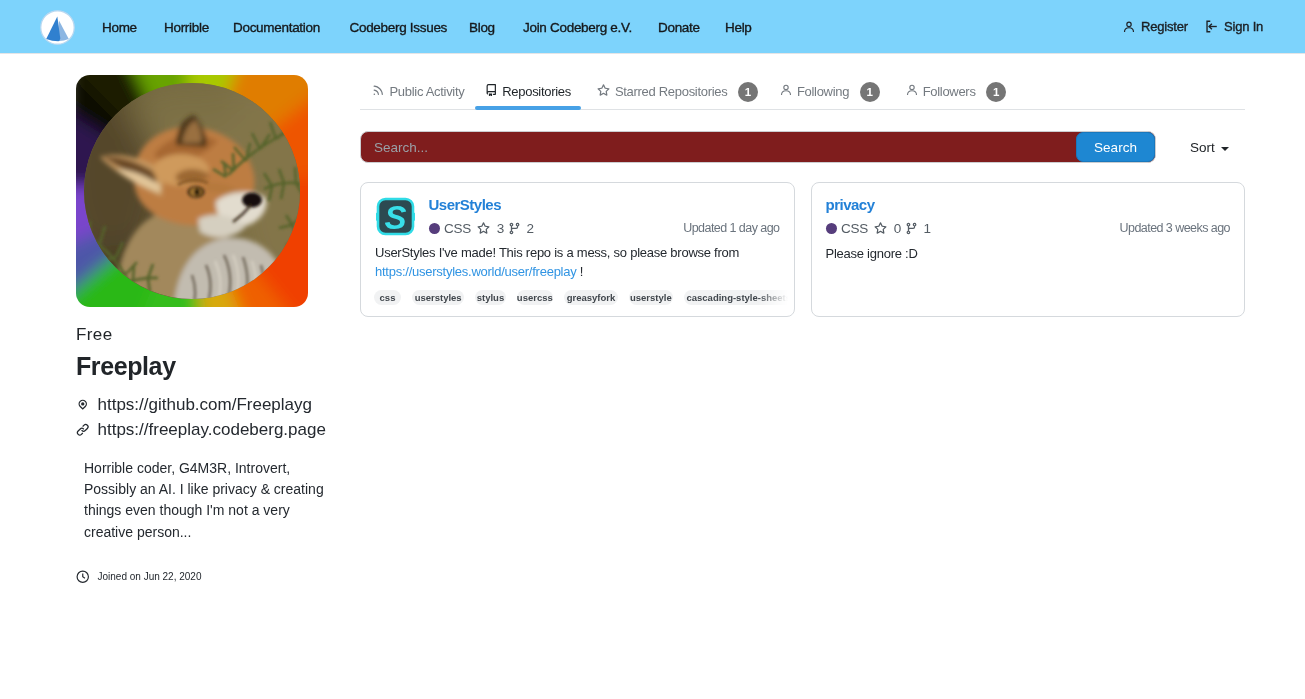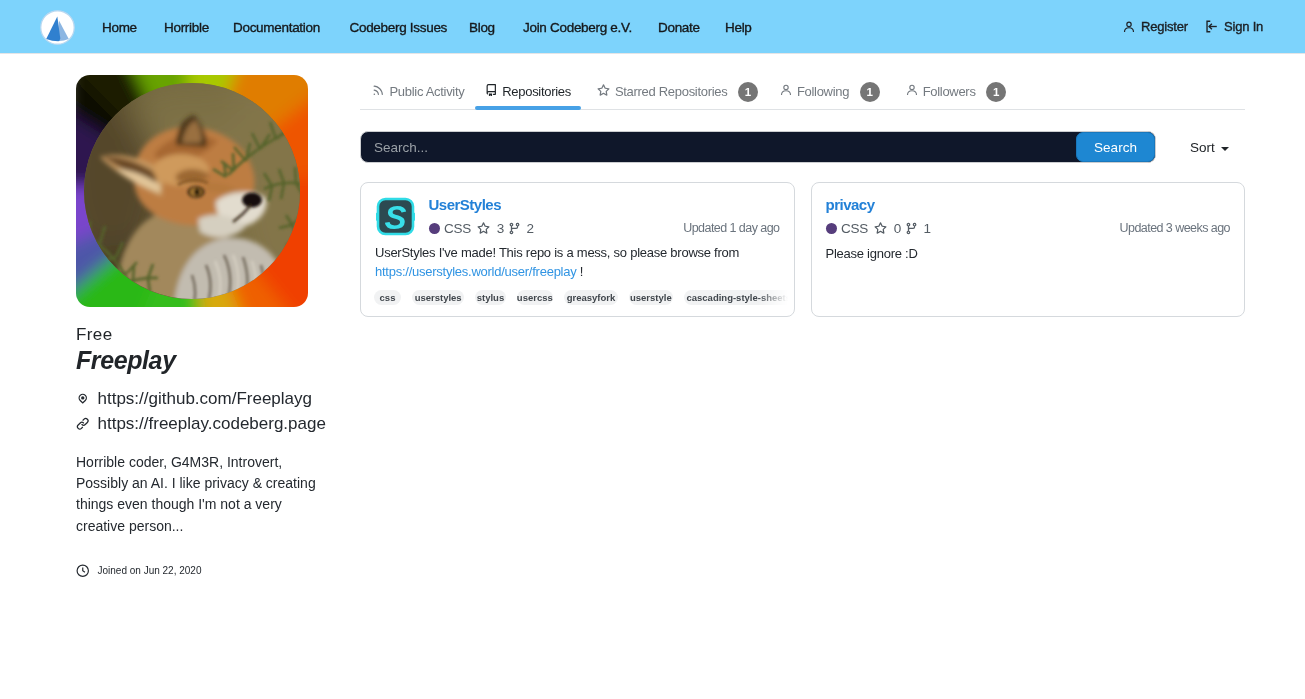--- a/index.html
+++ b/index.html
@@ -10,38 +10,38 @@
 .nav { position:absolute; left:0; top:0; width:1305px; height:54px; background:#7dd3fc; border-bottom:1px solid #e4e5e7; }
 .logo { position:absolute; left:40px; top:10px; width:35px; height:35px; }
 .nav .ni { position:absolute; top:20px; font-size:13.5px; letter-spacing:-0.3px; color:#16191c; -webkit-text-stroke:0.35px #16191c; }
 .navright { position:absolute; top:0; height:53px; display:flex; align-items:center; color:#1f2328; }
 .navright svg { margin-right:6px; }
 
 
 .side { position:absolute; left:76px; top:75px; width:260px; }
 .avatar { width:232px; height:232px; border-radius:14px; overflow:hidden; position:relative; }
 .free { margin-top:18px; font-size:17px; color:#212529; letter-spacing:0.4px; }
-.uname { margin-top:1px; font-size:25px; font-weight:bold; color:#212529; letter-spacing:-0.4px;font-style:italic; }
+.uname { margin-top:7px; font-size:25px; font-weight:bold; color:#212529; letter-spacing:-0.4px; }
 .prow { display:flex; align-items:center; color:#24292f; font-size:17px; height:15px; }
 .prow svg { margin-right:8px; flex:none; }
-.bio { margin-top:20.5px; font-size:14px; line-height:21.4px; color:#24292f; width:252px; }
+.bio { margin-top:20.5px; font-size:14px; line-height:21.4px; color:#24292f; width:252px;margin-left:8px; }
 .joined { display:flex; align-items:center; margin-top:27px; color:#24292f; font-size:10px; }
 .joined svg { margin-right:8px; }
 
 
 .main { position:absolute; left:360px; top:75px; width:885px; }
 .tabs { position:relative; height:35px; border-bottom:1px solid #dfe2e5; display:flex; }
 .tab { display:flex; align-items:center; padding:0 10px 2px 10px; font-size:13px; letter-spacing:-0.3px; color:#747a80; position:relative; height:35px; }
 .tab svg { margin-right:5px; }
 .tab.active { color:#1e2327; }
 .tab.active::after { content:""; position:absolute; left:1px; right:0; bottom:0.5px; height:3.5px; background:#47a1e6; border-radius:2px; }
 .badge { background:#757575; color:#fff; font-size:11.5px; font-weight:bold; border-radius:10px; min-width:20px; height:20px; display:flex; align-items:center; justify-content:center; margin-left:10.5px; padding:0 6px; letter-spacing:0; }
 
 .searchrow { margin-top:21px; position:relative; height:32px; }
-.sgroup { width:796px; height:32px; border:1px solid #cbcdd0; border-radius:8px; background:#0f172a; display:flex; align-items:center; position:relative; }
+.sgroup { width:796px; height:32px; border:1px solid #cbcdd0; border-radius:8px; background:#7f1d1d; display:flex; align-items:center; position:relative; }
 .sgroup .ph { color:#9aa0a6; font-size:13.5px; margin-left:13px; }
 .sbtn { position:absolute; right:0px; top:0px; width:79px; height:30px; background:#1e87d2; border:1px solid #1978bd; border-radius:7px; color:#fff; font-size:13.5px; display:flex; align-items:center; justify-content:center; }
 .sort { position:absolute; left:830px; top:0; height:32px; font-size:13.5px; color:#212529; display:flex; align-items:center; }
 .sort .car { width:0; height:0; border-left:4px solid transparent; border-right:4px solid transparent; border-top:4.5px solid #212529; margin-left:6px; margin-top:3px; }
 
 .cards { margin-top:19px; display:flex; gap:16px; }
 .card { width:434.5px; height:135px; border:1px solid #d5d9dd; border-radius:8px; background:#fff; padding:13px 14px; position:relative; overflow:hidden; }
 .chead { display:flex; }
 .ravatar { width:41px; height:41px; margin-right:12.5px; flex:none; }
 .rtitle { font-size:15px; font-weight:bold; color:#2381d7; letter-spacing:-0.5px; }

